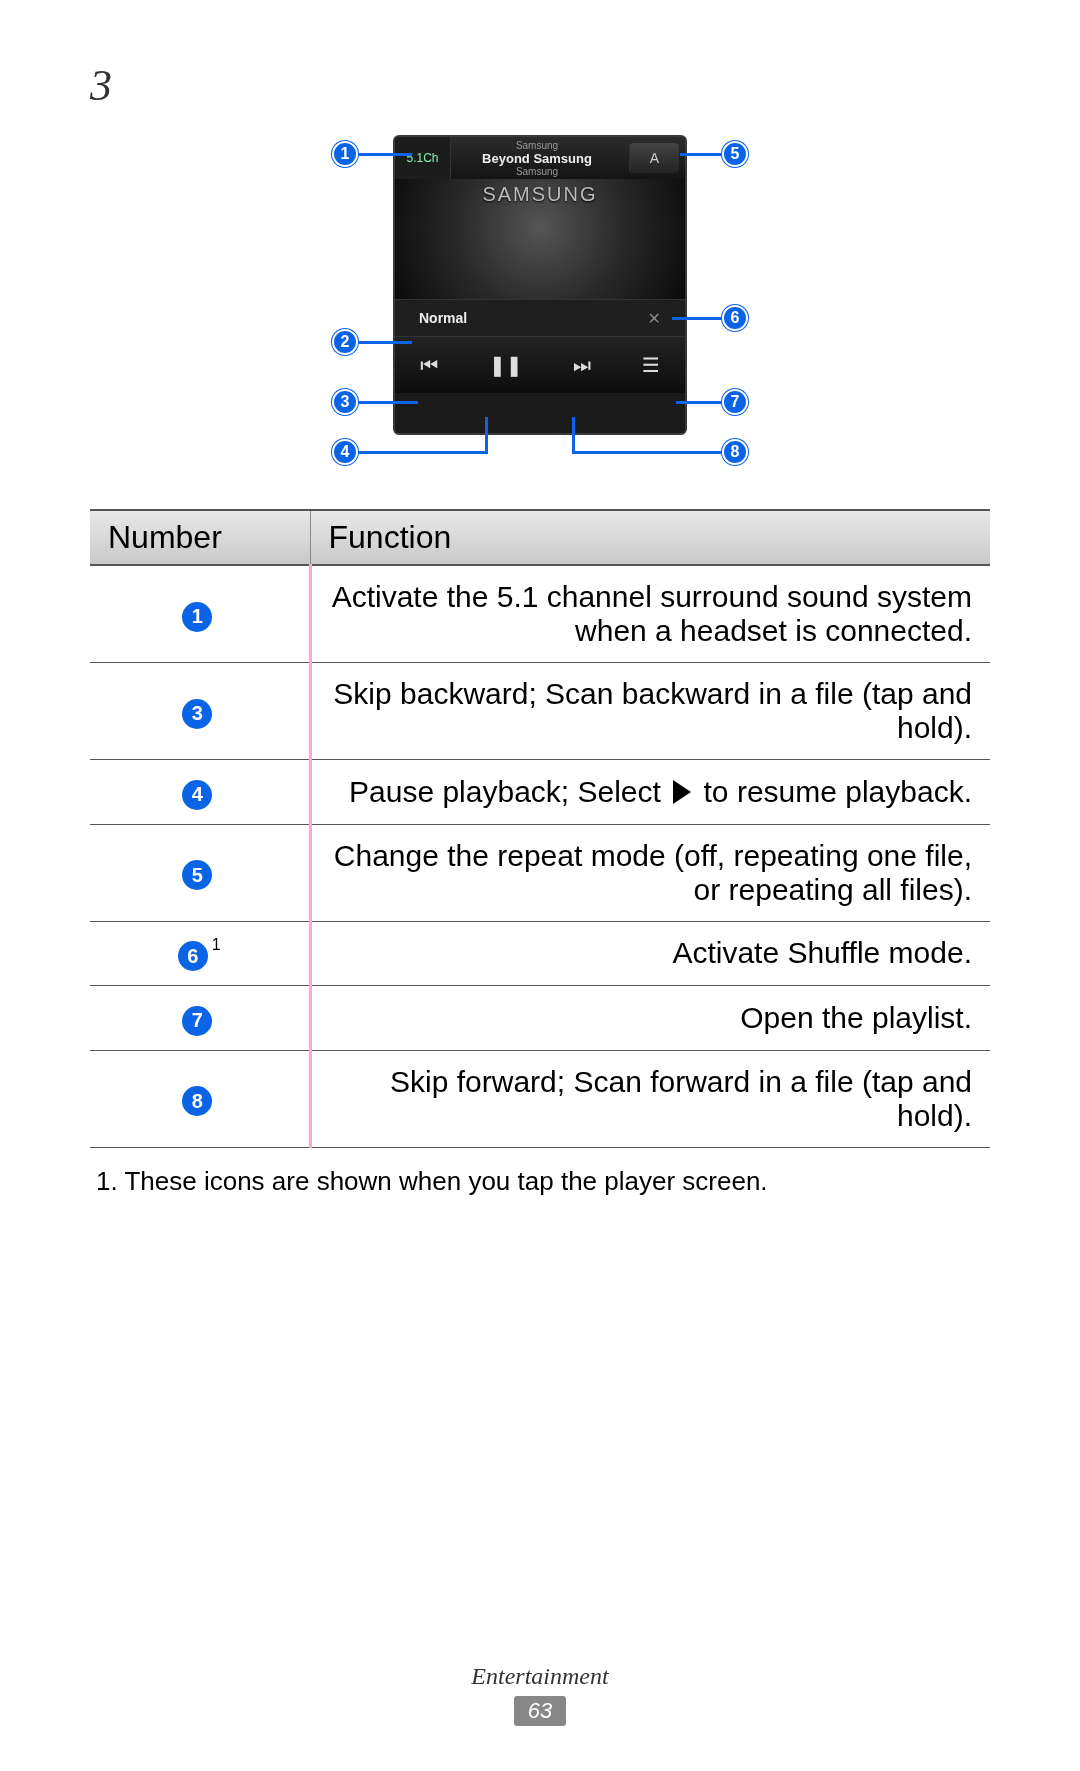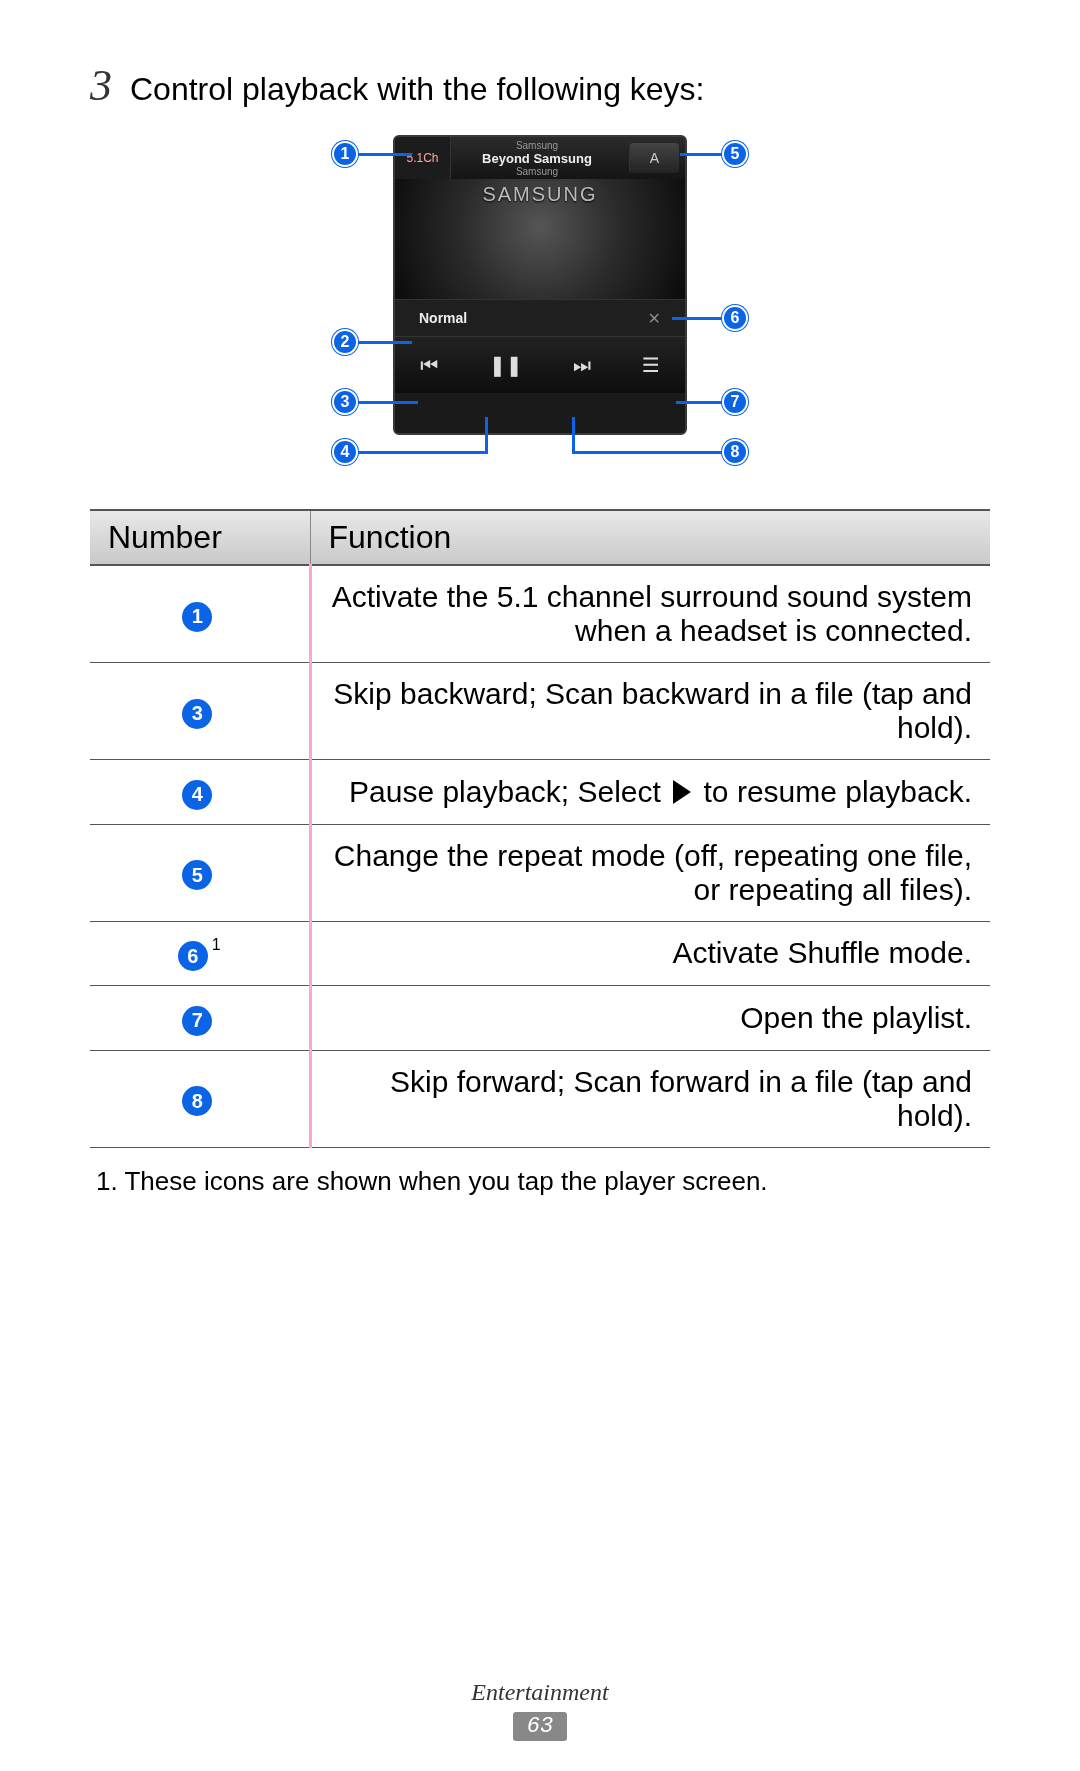--- a/index.html
+++ b/index.html
@@ -46,21 +46,21 @@
   }
   .ph-top {
     height: 42px;
     background: linear-gradient(#2b2b2b,#141414);
     display: flex;
     align-items: stretch;
   }
   .ph-51 {
     width: 56px;
     display:flex;align-items:center;justify-content:center;
-    font-size:12px;color:#fca5a5;border-right:1px solid #333;
+    font-size:12px;color:#86efac;border-right:1px solid #333;
     background:#1c1c1c;
   }
   .ph-title { flex:1; text-align:center; display:flex;flex-direction:column;justify-content:center; }
   .ph-title .a { font-size:10px;color:#999; }
   .ph-title .b { font-size:13px;font-weight:bold;color:#eee; }
   .ph-title .c { font-size:10px;color:#999; }
   .ph-rep {
     width:50px;display:flex;align-items:center;justify-content:center;
     border-left:1px solid #333;background:linear-gradient(#444,#222);
     border-radius:4px;margin:6px;font-size:14px;color:#ccc;
@@ -130,34 +130,33 @@
     font-size:20px;
   }
   .sup { font-size:16px;vertical-align:top;margin-left:4px; }
   .play-tri {
     display:inline-block;width:0;height:0;
     border-left:18px solid #000;border-top:12px solid transparent;border-bottom:12px solid transparent;
     vertical-align:-2px;margin:0 4px;
   }
   .footnote { font-size:26px;margin-top:18px;padding-left:6px; }
   .footer {
-    position:absolute;left:0;right:0;bottom:30px;text-align:center;
+    position:absolute;left:0;right:0;bottom:45px;text-align:center;
   }
   .footer .sec { font-style:italic;font-family:Georgia,serif;font-size:24px;color:#333; }
   .footer .pg {
     display:inline-block;margin-top:6px;background:#888;color:#fff;
-    font-size:22px;padding:2px 14px;border-radius:3px;font-style:italic;font-family:Liberation Mono, monospace;
+    font-size:22px;padding:2px 14px;border-radius:3px;font-style:italic;font-family:Liberation Sans, sans-serif;
   }
 </style>
 </head>
 <body>
 
 <div class="step-row">
   <div class="step-num">3</div>
-  <div class="step-text">Control playback with the following keys:</div>
 </div>
 
 <div class="diagram-wrap">
   <div class="diagram">
 
     <div class="callout" style="left:52px;top:10px">1</div>
     <div class="lead" style="left:78px;top:22px;width:54px"></div>
 
     <div class="callout" style="left:52px;top:198px">2</div>
     <div class="lead" style="left:78px;top:210px;width:54px"></div>

